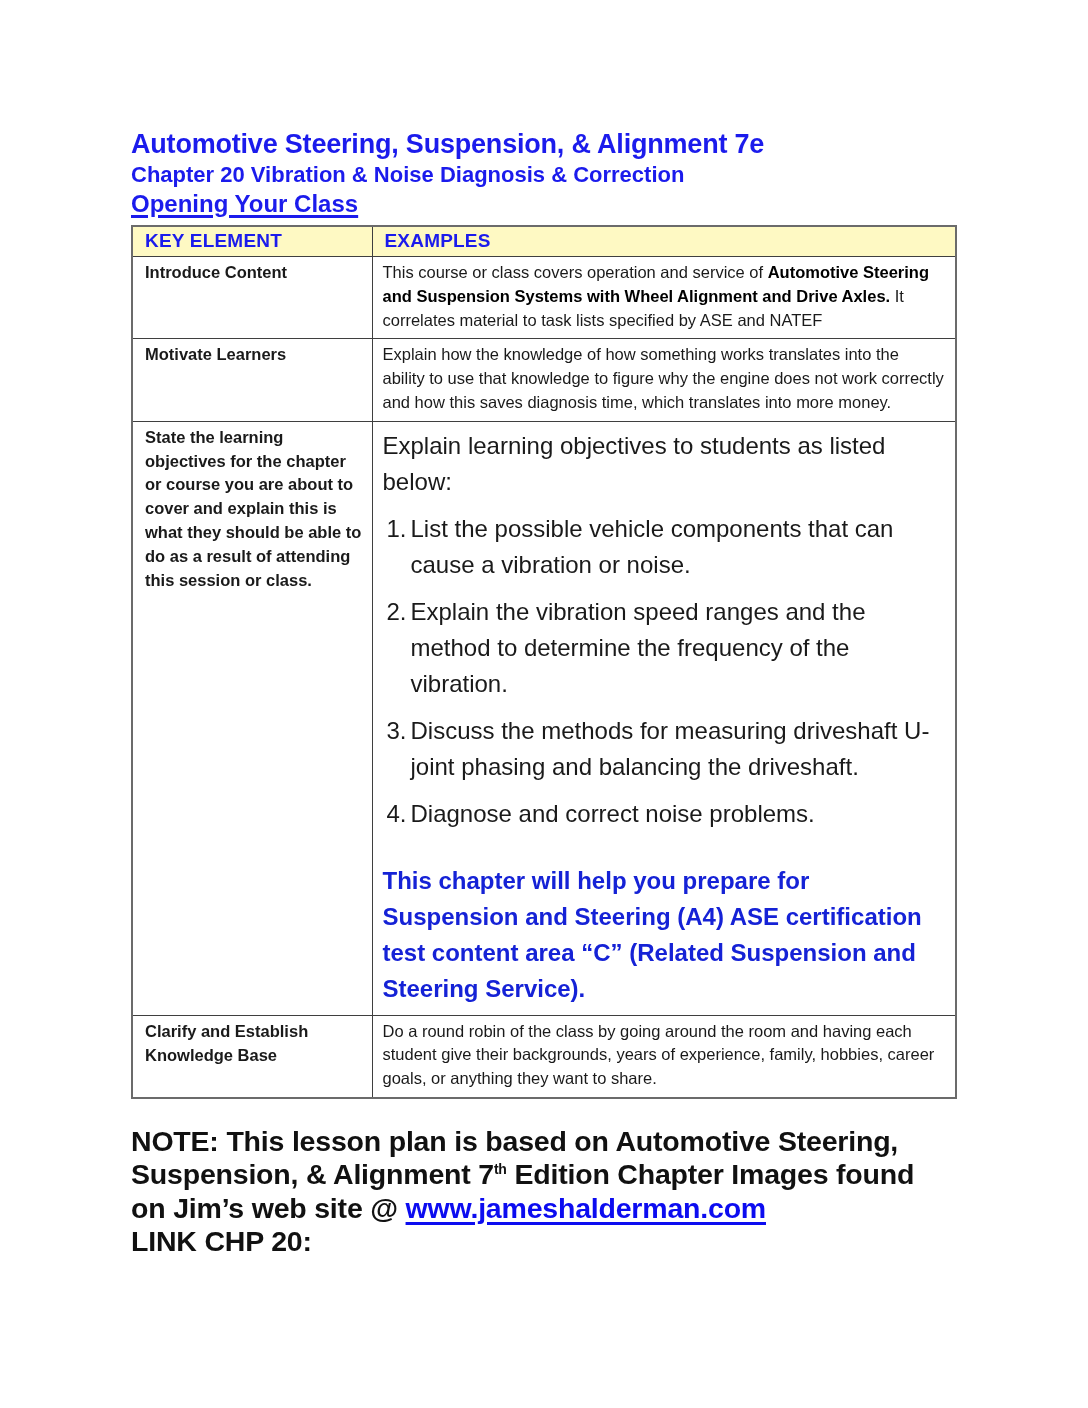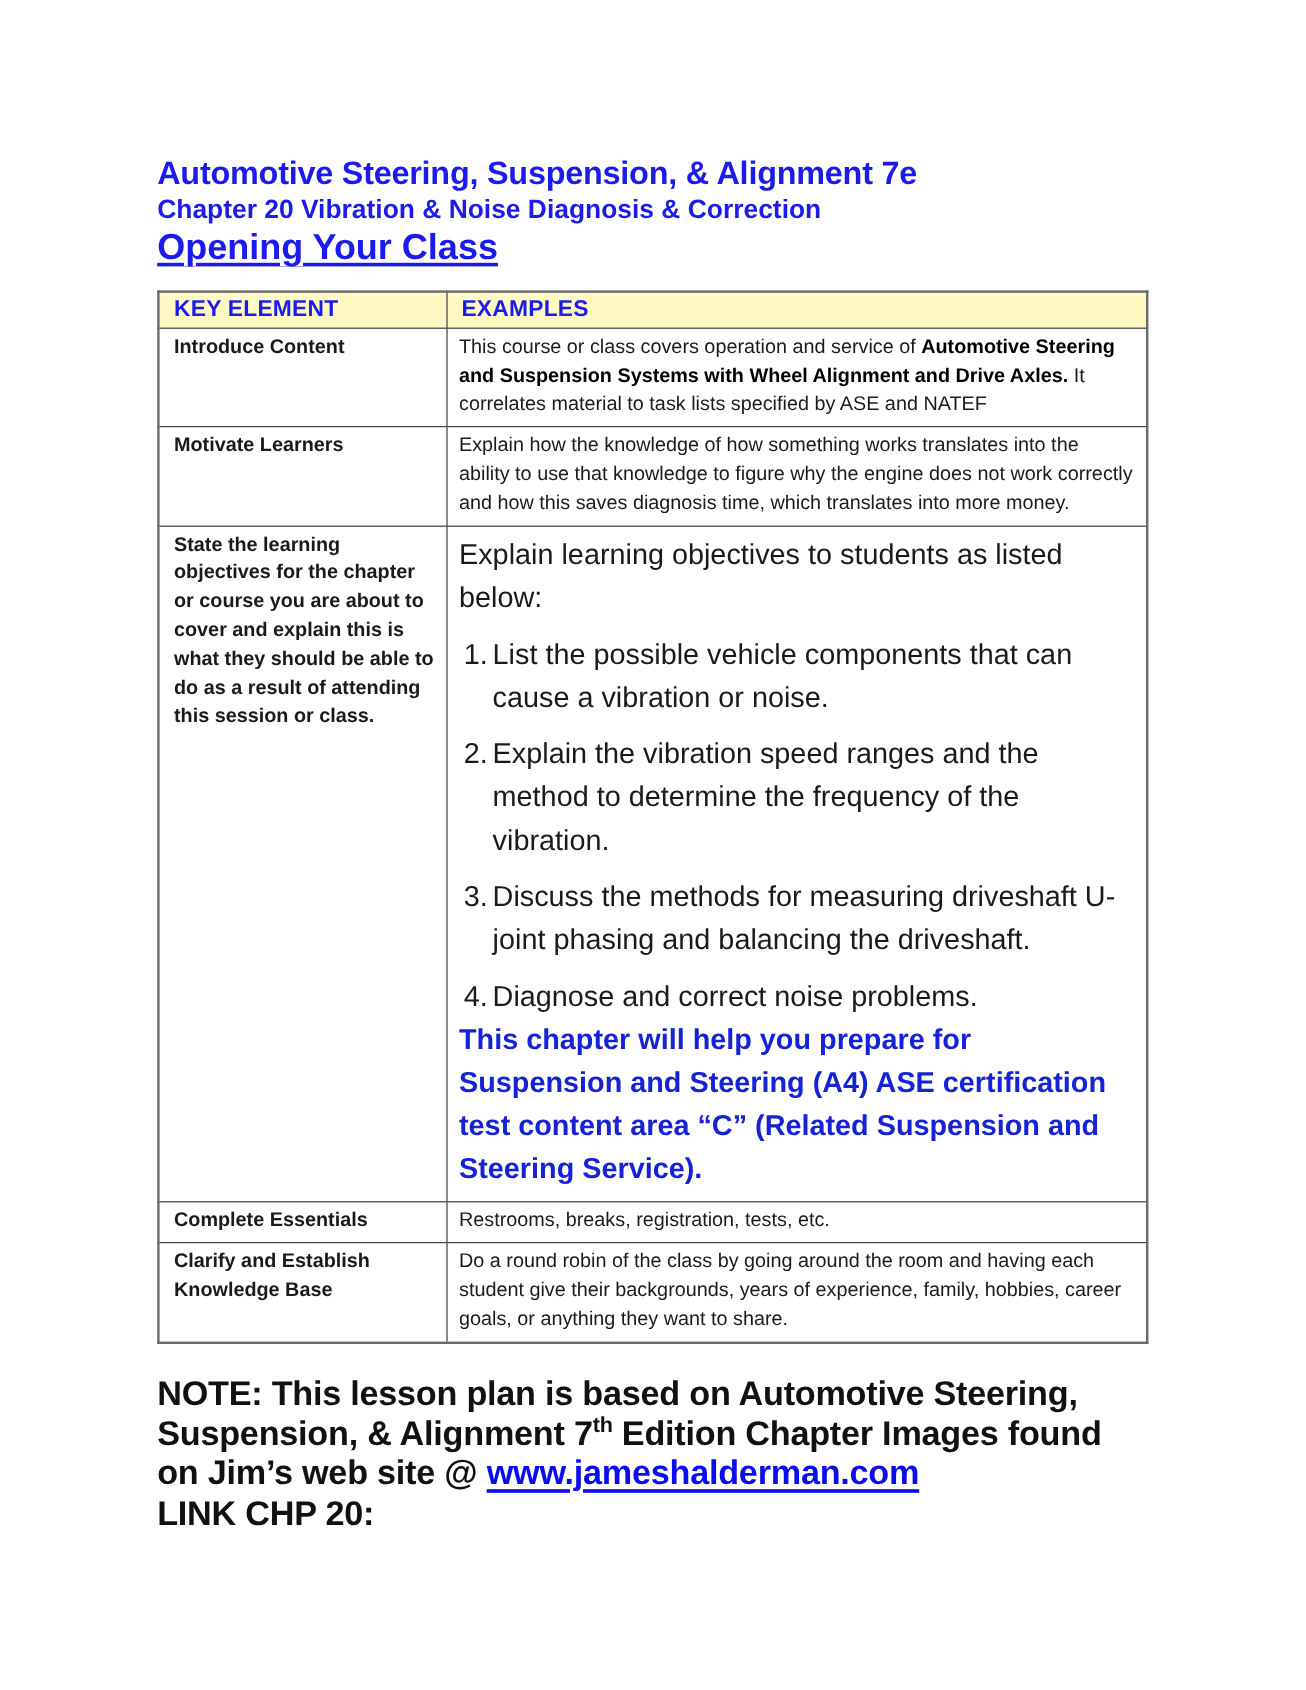--- a/index.html
+++ b/index.html
@@ -23,27 +23,27 @@
     line-height: 1.22;
   }
   .doc-subtitle {
     color: #1b1bec;
     font-size: 22px;
     font-weight: bold;
     line-height: 1.3;
   }
   .doc-section {
     color: #1b1bec;
-    font-size: 30px;
+    font-size: 24px;
     font-weight: bold;
     text-decoration: underline;
     text-decoration-thickness: 3px;
     text-underline-offset: 3px;
     line-height: 1.15;
-    margin-bottom: 18px;
+    margin-bottom: 8px;
     display: inline-block;
   }
   table.lesson-table {
     border-collapse: collapse;
     width: 824px;
     table-layout: fixed;
     border: 2px solid #6b6b6b;
   }
   table.lesson-table th, table.lesson-table td {
     border: 1.5px solid #3f3f3f;
@@ -77,33 +77,33 @@
     padding: 6px 10px 8px 10px;
   }
   .blue-strong { color: #000000; font-weight: bold; }
   .welcome { font-weight: bold; font-style: italic; }
   .obj-item { display: flex; margin-top: 11px; }
   .obj-num { min-width: 28px; padding-left: 4px; flex: 0 0 auto; }
   .obj-text { flex: 1 1 auto; }
   .blue-note {
     color: #1522d6;
     font-weight: bold;
-    margin-top: 0;
+    margin-top: 31px;
     line-height: 1.5;
   }
   .note-block {
     margin-top: 26px;
     font-size: 28.5px;
     font-weight: bold;
     line-height: 1.17;
     color: #111111;
     letter-spacing: -0.2px;
   }
   .note-line { white-space: nowrap; }
-  .note-sup { font-size: 18px; vertical-align: super; line-height: 0; }
+  .note-sup { font-size: 14px; vertical-align: super; line-height: 0; }
   a.web-link {
     color: #0c0cf0;
     text-decoration: underline;
     text-decoration-thickness: 2.5px;
     text-underline-offset: 4px;
     cursor: pointer;
   }
 </style>
 </head>
 <body>
@@ -153,24 +153,20 @@
             <span class="obj-text">Discuss the methods for measuring driveshaft U-joint phasing and balancing the driveshaft.</span>
           </div>
           <div class="obj-item">
             <span class="obj-num">4.</span>
             <span class="obj-text">Diagnose and correct noise problems.</span>
           </div>
           <div class="blue-note">This chapter will help you prepare for Suspension and Steering (A4) ASE certification test content area “C” (Related Suspension and Steering Service).</div>
         </td>
       </tr>
       <tr>
-        <td class="key">Complete Essentials</td>
-        <td class="ex">Restrooms, breaks, registration, tests, etc.</td>
-      </tr>
-      <tr>
         <td class="key">Clarify and Establish Knowledge Base</td>
         <td class="ex">Do a round robin of the class by going around the room and having each student give their backgrounds, years of experience, family, hobbies, career goals, or anything they want to share.</td>
       </tr>
     </tbody>
   </table>
 
   <div class="note-block">
     <div class="note-line">NOTE: This lesson plan is based on Automotive Steering,</div>
     <div class="note-line"><span>Suspension, &amp; Alignment 7</span><span class="note-sup">th</span><span> Edition Chapter Images found</span></div>
     <div class="note-line"><span>on Jim’s web site @ </span><a class="web-link">www.jameshalderman.com</a></div>

